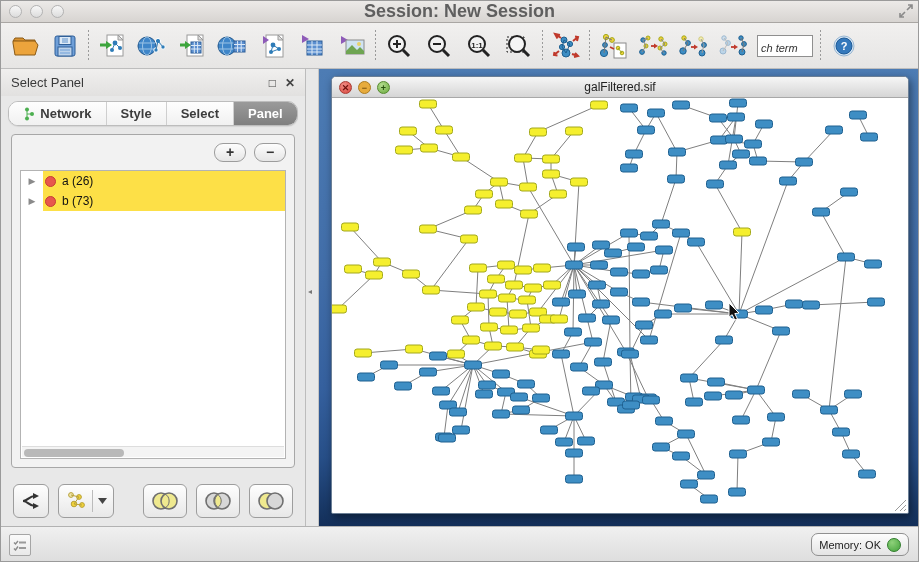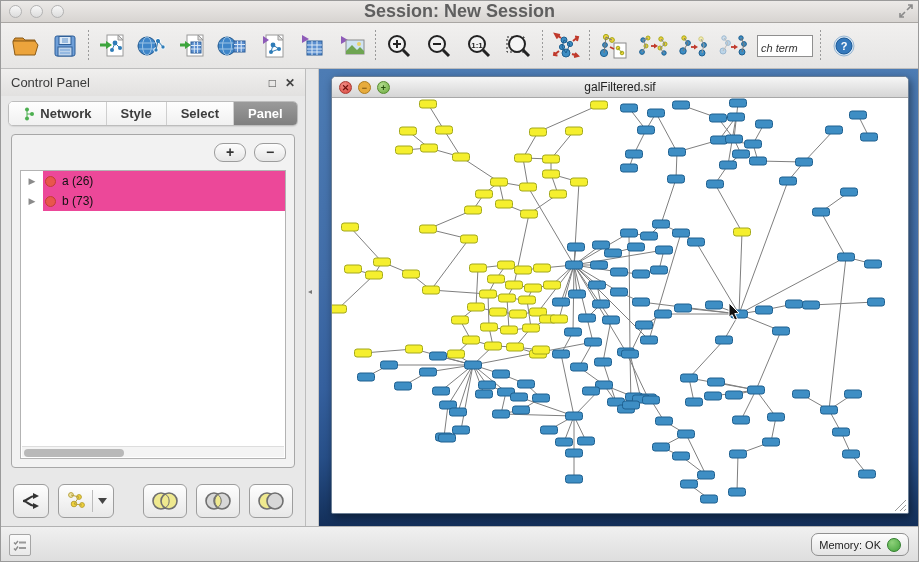--- a/index.html
+++ b/index.html
@@ -16,32 +16,32 @@
   .tbtn{width:40px;height:40px;display:flex;align-items:center;justify-content:center;border:none;background:transparent;padding:0;}
   .tsep{width:1px;height:32px;margin:0 3px;background-image:linear-gradient(#9a9a9a 40%,transparent 40%);background-size:1px 4px;}
   .search-box{width:56px;height:22px;border:1px solid #8f8f8f;background:#fff;font-style:italic;font-size:11px;color:#333;padding:2px 3px;margin:0 4px;overflow:hidden;white-space:nowrap;display:flex;align-items:flex-end;}
   
   .main{display:flex;height:457px;}
   .control-panel{width:305px;background:#e8e8e8;border-right:1px solid #bcbcbc;display:flex;flex-direction:column;}
   .cp-header{height:27px;display:flex;align-items:center;padding:0 10px;font-size:13px;color:#3a3a3a;background:linear-gradient(#f0efee,#e2e1e0);}
   .cp-title{flex:1;}
   .cp-hicon{margin-left:9px;color:#444;font-size:12px;cursor:default;}
   .tabbar{display:flex;justify-content:center;padding:5px 0 6px;}
-  .seg{display:flex;border:1px solid #bdbdbd;border-radius:5px;overflow:hidden;background:#fdfdfd;box-shadow:0 1px 1px rgba(0,0,0,.08);text-align:right;}
+  .seg{display:flex;border:1px solid #bdbdbd;border-radius:10px;overflow:hidden;background:#fdfdfd;box-shadow:0 1px 1px rgba(0,0,0,.08);text-align:right;}
   .seg-item{padding:4px 14px;font-size:13px;font-weight:bold;color:#3c3c3c;border-right:1px solid #cfcfcf;display:flex;align-items:center;gap:5px;background:linear-gradient(#fefefe,#f1f1f1);}
   .seg-item:last-child{border-right:none;}
   .seg-item.active{background:linear-gradient(#9a9a9a,#7f7f7f);color:#fff;}
   .cp-box{flex:1;margin:2px 10px 8px;border:1px solid #a7a7a7;border-radius:4px;background:#f2f2f2;display:flex;flex-direction:column;padding:8px;}
   .pm-row{display:flex;justify-content:flex-end;gap:8px;margin-bottom:8px;}
   .pm-btn{width:32px;height:19px;border:1px solid #9c9c9c;border-radius:9px;background:linear-gradient(#fdfdfd,#e6e6e6);font-size:14px;font-weight:bold;color:#333;line-height:15px;text-align:center;padding:0;}
   .set-list{flex:1;border:1px solid #b3b3b3;background:#fff;position:relative;overflow:hidden;}
   .set-row{height:20px;display:flex;align-items:center;font-size:12px;color:#111;}
   .expander{width:22px;text-align:center;color:#8a8a8a;font-size:9px;flex:none;}
   .row-hl{flex:1;height:20px;display:flex;align-items:center;gap:6px;padding-left:2px;}
-  .set-row.selected .row-hl{background:#ec4899;}
+  .set-row.selected .row-hl{background:#fde047;}
   .set-dot{width:11px;height:11px;border-radius:50%;background:#e8564d;border:1px solid #c43d35;flex:none;}
   .hscroll{position:absolute;left:1px;right:1px;bottom:1px;height:11px;background:#f4f4f4;border-top:1px solid #ddd;}
   .hthumb{position:absolute;left:2px;top:1.5px;width:38%;height:8px;border-radius:4px;background:#b9b9b9;}
   .cp-buttons{height:50px;display:flex;align-items:center;padding:0 12px;gap:9px;}
   .cbtn{height:34px;border:1px solid #9d9d9d;border-radius:6px;background:linear-gradient(#fefefe,#e8e8e8);display:flex;align-items:center;justify-content:center;padding:0 6px;}
   .cbtn.sq{width:40px;}
   .gap{width:18px;}
   .splitter{width:13px;background:#e8e8e8;border-right:1px solid #c5c5c5;position:relative;}
   .split-handle{position:absolute;top:218px;left:2px;color:#777;font-size:8px;}
   
@@ -277,21 +277,21 @@
           <circle cx="12" cy="12" r="10" fill="#d6e6f4" stroke="#9ab7d2"></circle>
           <circle cx="12" cy="12" r="8" fill="#3579bc" stroke="#1d5a97"></circle>
           <text x="12" y="16" font-size="11" font-weight="bold" text-anchor="middle" fill="#fff">?</text>
         </svg>
     </button>
   </div>
 
   <div class="main">
     <div class="control-panel">
       <div class="cp-header">
-        <span class="cp-title">Control Panel</span>
+        <span class="cp-title">Select Panel</span>
         <span class="cp-hicon">□</span>
         <span class="cp-hicon" style="font-weight:bold;">✕</span>
       </div>
       <div class="tabbar">
         <div class="seg">
           <div class="seg-item">
             <svg width="12" height="14" viewBox="0 0 12 14">
                 <circle cx="4" cy="2.5" r="2" fill="#4caf50"></circle>
                 <circle cx="4" cy="11.5" r="2" fill="#4caf50"></circle>
                 <circle cx="9" cy="7" r="2" fill="#4caf50"></circle>

